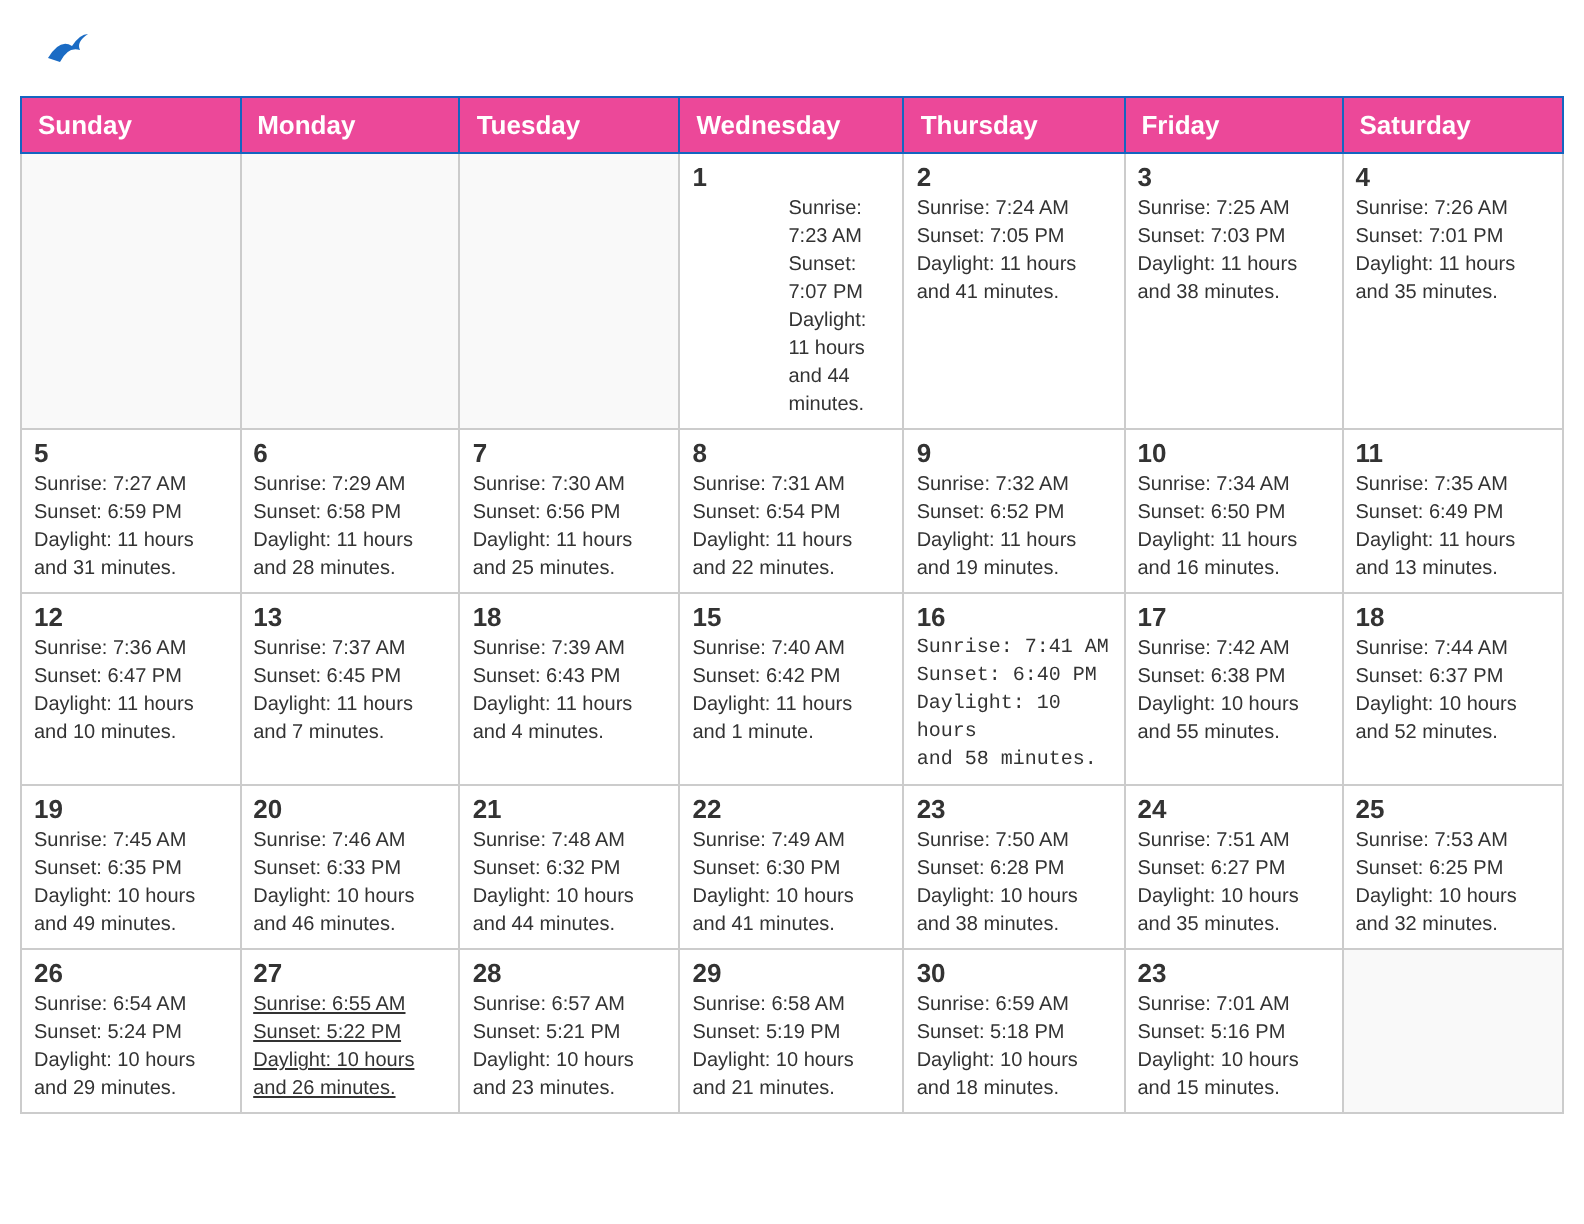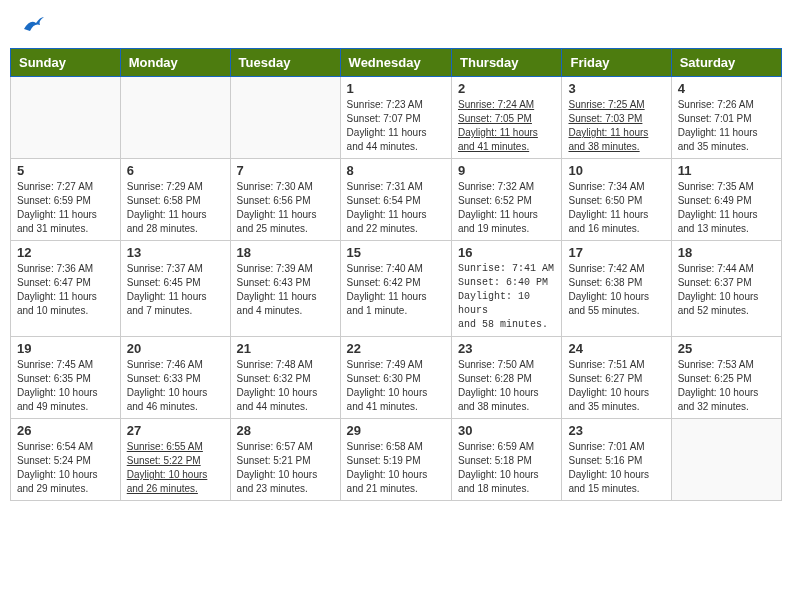--- a/index.html
+++ b/index.html
@@ -33,21 +33,21 @@
     .location {
       font-size: 16px;
       color: #555;
     }
     .calendar {
       width: 100%;
       border-collapse: collapse;
       border: 1px solid #ccc;
     }
     .calendar th {
-      background: #4d7c0f;
+      background: #ec4899;
       color: #fff;
       text-align: left;
       padding: 6px 8px;
       font-size: 13px;
       font-weight: bold;
       border: 1px solid #1565c0;
     }
     .calendar td {
       border: 1px solid #ccc;
       vertical-align: top;
@@ -116,35 +116,35 @@
         <th>Saturday</th>
       </tr>
   </thead>
   <tbody id="calendar-body">
   <tr>
         <td class="empty"></td>
         <td class="empty"></td>
         <td class="empty"></td>
         <td>
           <span class="day-number">1</span>
-          <div class="day-info" style="white-space: pre-line;">Sunrise: 7:23 AM
+          <div class="day-info" style="white-space: pre-line; margin-left: 48px;">Sunrise: 7:23 AM
 Sunset: 7:07 PM
 Daylight: 11 hours
 and 44 minutes.</div>
         </td>
         <td>
           <span class="day-number">2</span>
-          <div class="day-info" style="white-space: pre-line; text-decoration: underline;">Sunrise: 7:24 AM
+          <div class="day-info" style="white-space: pre-line;">Sunrise: 7:24 AM
 Sunset: 7:05 PM
 Daylight: 11 hours
 and 41 minutes.</div>
         </td>
         <td>
           <span class="day-number">3</span>
-          <div class="day-info" style="white-space: pre-line; text-decoration: underline;">Sunrise: 7:25 AM
+          <div class="day-info" style="white-space: pre-line;">Sunrise: 7:25 AM
 Sunset: 7:03 PM
 Daylight: 11 hours
 and 38 minutes.</div>
         </td>
         <td>
           <span class="day-number">4</span>
           <div class="day-info" style="white-space: pre-line;">Sunrise: 7:26 AM
 Sunset: 7:01 PM
 Daylight: 11 hours
 and 35 minutes.</div>

